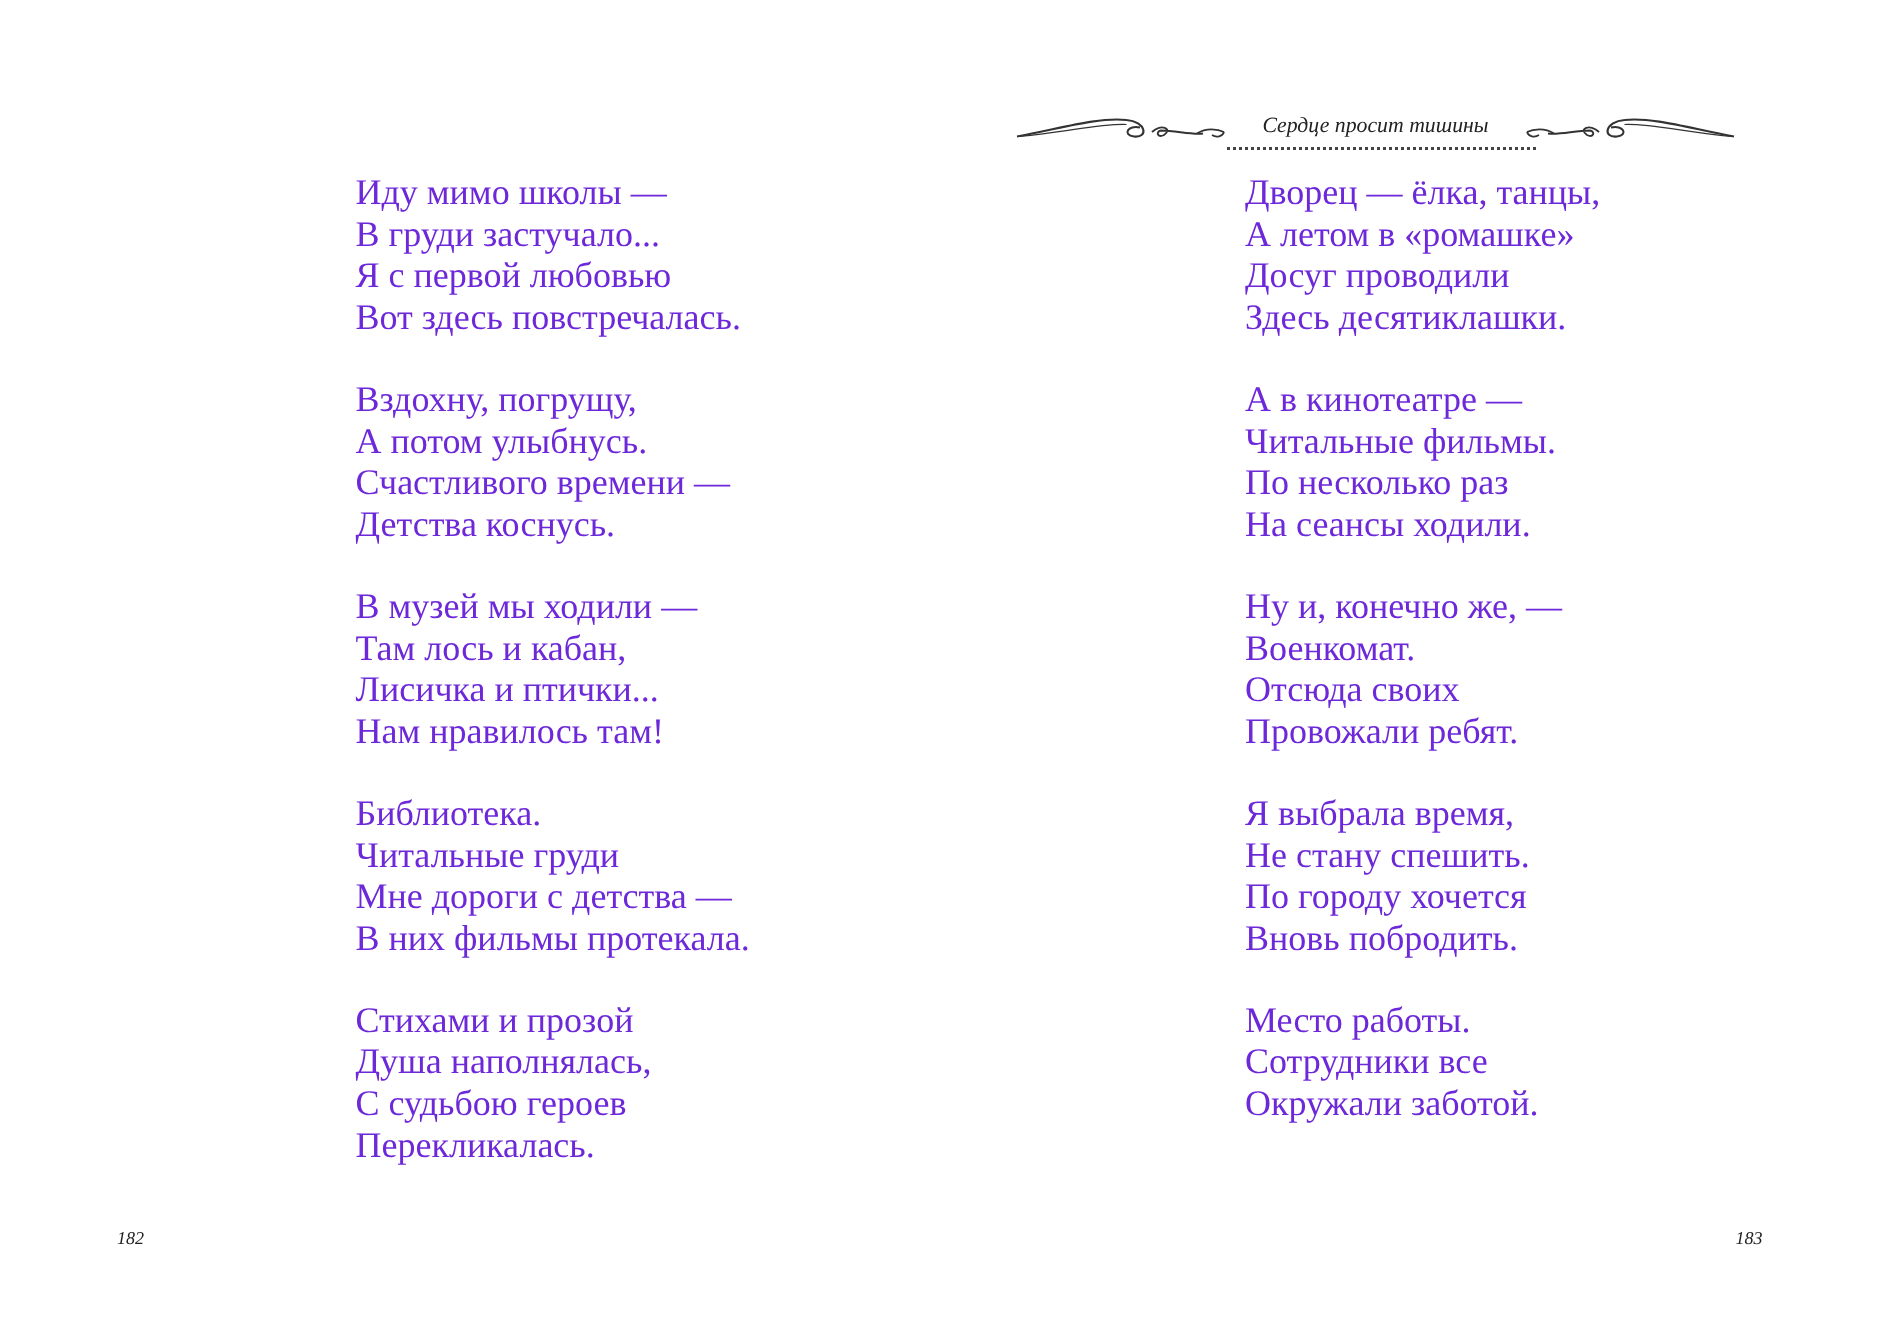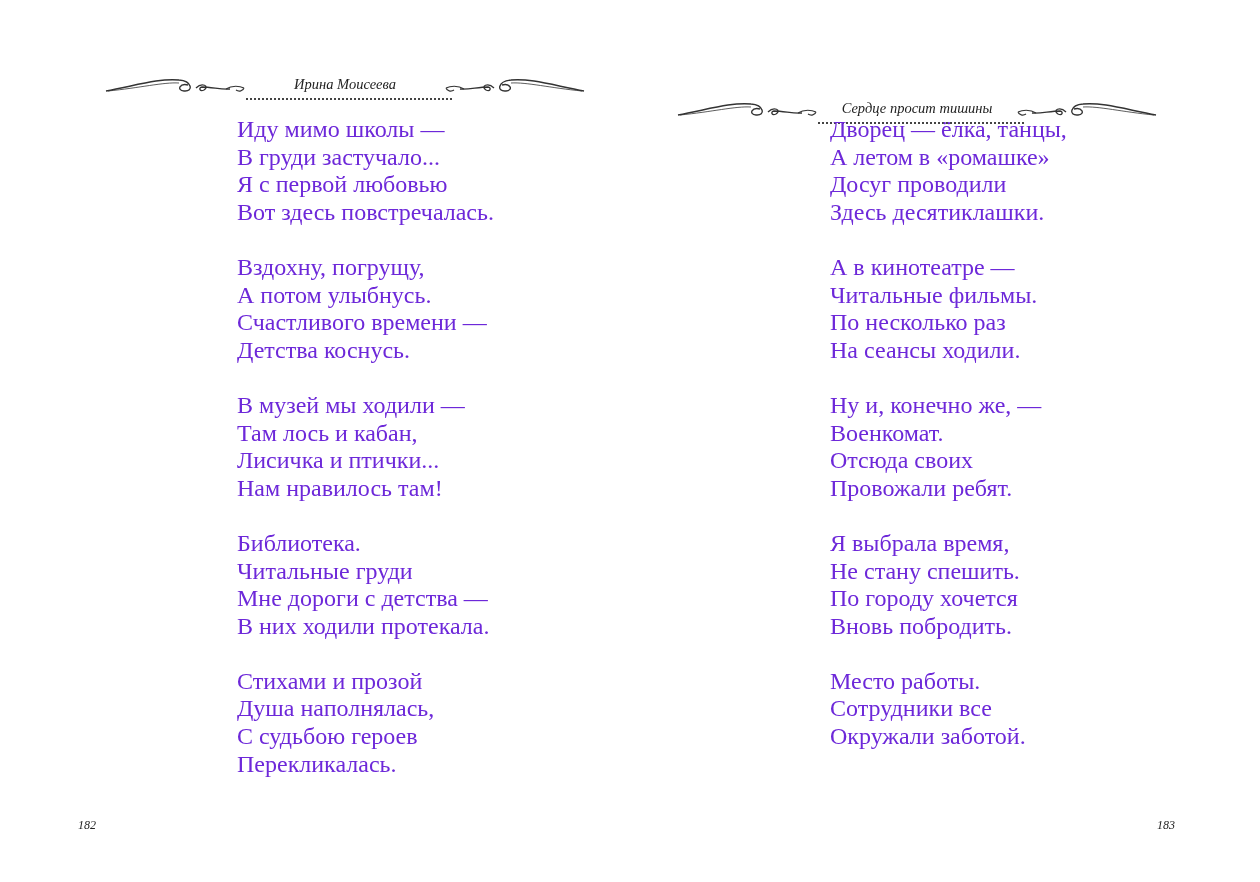--- a/index.html
+++ b/index.html
@@ -4,21 +4,21 @@
 <style>
   html, body { margin: 0; padding: 0; background: #ffffff; }
   body { width: 1260px; height: 882px; position: relative; overflow: hidden;
          font-family: "Liberation Serif", "DejaVu Serif", serif; color: #1a1a1a; }
   .page { position: absolute; top: 0; height: 882px; }
   .page.left { left: 0; width: 630px; }
   .page.right { left: 630px; width: 630px; }
 
   .header { position: absolute; top: 68px; height: 40px; }
   .page.left .header { left: 104px; width: 482px; }
-  .page.right .header { left: 46px; width: 482px; margin-top: 24px; }
+  .page.right .header { left: 46px; width: 482px; }
   .ornament { position: absolute; top: 4px; width: 142px; height: 24px; }
   .ornament.l { left: 0; }
   .ornament.r { right: 0; }
   .running-title { position: absolute; top: 8px; left: 0; right: 0; text-align: center;
                    font-style: italic; font-size: 14.5px; color: #222; }
   .dots { position: absolute; top: 28px; left: 142px; width: 206px; height: 2px;
           border-bottom: 2px dotted #444; }
 
   .poem { position: absolute; top: 116px; font-size: 24px; line-height: 27.6px; color: #6d28d9; }
   .page.left .poem { left: 237px; }
@@ -27,38 +27,20 @@
   .line { display: block; white-space: nowrap; }
 
   .page-number { position: absolute; top: 818px; font-style: italic; font-size: 12px; color: #222; }
   .page.left .page-number { left: 78px; }
   .page.right .page-number { left: 527px; }
 </style>
 </head>
 <body>
 
 <div class="page left">
-  <div class="header">
-    <svg class="ornament l" viewBox="0 0 142 24">
-      <path d="M2 19 C30 14, 55 6, 75 8 C88 9, 90 20, 80 19 C72 18, 76 11, 84 13" fill="none" stroke="#333" stroke-width="1.4"></path>
-      <path d="M4 19 C35 16, 60 10, 75 11" fill="none" stroke="#333" stroke-width="0.8"></path>
-      <path d="M92 16 C98 10, 106 14, 100 18 C96 20, 94 16, 98 15 C108 15, 118 18, 126 17" fill="none" stroke="#333" stroke-width="1.3"></path>
-      <path d="M122 17 C128 13, 136 14, 140 16 M132 18 C135 20, 139 19, 140 16" fill="none" stroke="#333" stroke-width="1.2"></path>
-    </svg>
-    <div class="running-title">Ирина Моисеева</div>
-    <div class="dots"></div>
-    <svg class="ornament r" viewBox="0 0 142 24">
-      <g transform="translate(142,0) scale(-1,1)">
-        <path d="M2 19 C30 14, 55 6, 75 8 C88 9, 90 20, 80 19 C72 18, 76 11, 84 13" fill="none" stroke="#333" stroke-width="1.4"></path>
-        <path d="M4 19 C35 16, 60 10, 75 11" fill="none" stroke="#333" stroke-width="0.8"></path>
-        <path d="M92 16 C98 10, 106 14, 100 18 C96 20, 94 16, 98 15 C108 15, 118 18, 126 17" fill="none" stroke="#333" stroke-width="1.3"></path>
-        <path d="M122 17 C128 13, 136 14, 140 16 M132 18 C135 20, 139 19, 140 16" fill="none" stroke="#333" stroke-width="1.2"></path>
-      </g>
-    </svg>
-  </div>
 
   <div class="poem">
     <div class="stanza">
       <span class="line">Иду мимо школы —</span>
       <span class="line">В груди застучало...</span>
       <span class="line">Я с первой любовью</span>
       <span class="line">Вот здесь повстречалась.</span>
     </div>
     <div class="stanza">
       <span class="line">Вздохну, погрущу,</span>
@@ -69,21 +51,21 @@
     <div class="stanza">
       <span class="line">В музей мы ходили —</span>
       <span class="line">Там лось и кабан,</span>
       <span class="line">Лисичка и птички...</span>
       <span class="line">Нам нравилось там!</span>
     </div>
     <div class="stanza">
       <span class="line">Библиотека.</span>
       <span class="line">Читальные груди</span>
       <span class="line">Мне дороги с детства —</span>
-      <span class="line">В них ходили протекала.</span>
+      <span class="line">В них фильмы протекала.</span>
     </div>
     <div class="stanza">
       <span class="line">Стихами и прозой</span>
       <span class="line">Душа наполнялась,</span>
       <span class="line">С судьбою героев</span>
       <span class="line">Перекликалась.</span>
     </div>
   </div>
 
   <div class="page-number">182</div>

